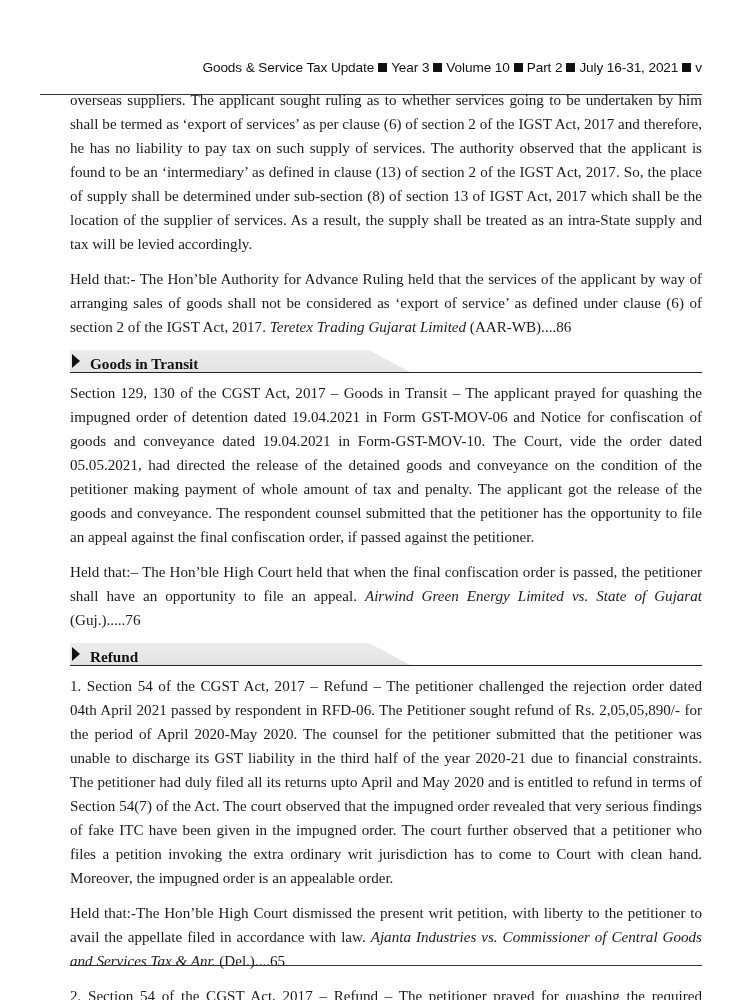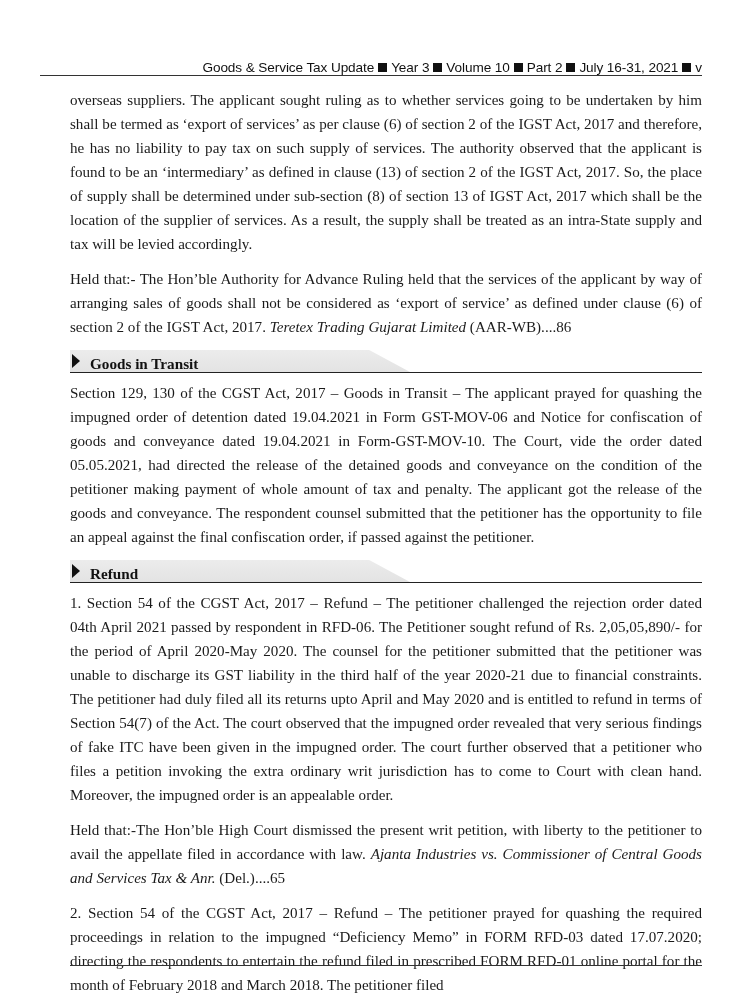--- a/index.html
+++ b/index.html
@@ -2,21 +2,21 @@
 <html><head>
   <meta charset="utf-8">
   <style>
     html, body { margin: 0; padding: 0; background: #ffffff; }
     body { width: 750px; height: 1000px; position: relative; overflow: hidden; }
     .page { position: absolute; left: 0; top: 0; width: 750px; height: 1000px; background: #fff; }
     .running-header {
       position: absolute; left: 40px; width: 662px; top: 60px;
       text-align: right; font-family: "Liberation Sans", sans-serif;
       font-size: 13.6px; color: #111; letter-spacing: -0.1px;
-      padding-bottom: 0; border-bottom: 1.5px solid #333;
+      padding-bottom: 19px; border-bottom: 1.5px solid #333;
     }
     .running-header .sq { display: inline-block; width: 9px; height: 9px; background: #111; margin: 0 4px; vertical-align: 0px; }
     .content {
       position: absolute; left: 70px; width: 632px; top: 88px;
       font-family: "Liberation Serif", serif; font-size: 15.1px; line-height: 24px;
       color: #1a1a1a; text-align: justify;
     }
     .content p { margin: 0 0 11px 0; }
     .content b { font-weight: normal; }
     .content i { font-style: italic; }
@@ -52,20 +52,21 @@
 
     <p>overseas suppliers. The applicant sought ruling as to whether services going to be undertaken by him shall be termed as ‘export of services’ as per clause (6) of section 2 of the IGST Act, 2017 and therefore, he has no liability to pay tax on such supply of services. The authority observed that the applicant is found to be an ‘intermediary’ as defined in clause (13) of section 2 of the IGST Act, 2017. So, the place of supply shall be determined under sub-section (8) of section 13 of IGST Act, 2017 which shall be the location of the supplier of services. As a result, the supply shall be treated as an intra-State supply and tax will be levied accordingly.</p>
     <p><b>Held that</b><span>:- The Hon’ble Authority for Advance Ruling held that the services of the applicant by way of arranging sales of goods shall not be considered as ‘export of service’ as defined under clause (6) of section 2 of the IGST Act, 2017. </span><i>Teretex Trading Gujarat Limited</i><b> (AAR-WB)....86</b></p>
 
     <div class="section-head">
       <div class="band"></div>
       <div class="arrow"></div>
       <div class="title">Goods in Transit</div>
     </div>
     <p>Section 129, 130 of the CGST Act, 2017 – Goods in Transit – The applicant prayed for quashing the impugned order of detention dated 19.04.2021 in Form GST-MOV-06 and Notice for confiscation of goods and conveyance dated 19.04.2021 in Form-GST-MOV-10. The Court, vide the order dated 05.05.2021, had directed the release of the detained goods and conveyance on the condition of the petitioner making payment of whole amount of tax and penalty. The applicant got the release of the goods and conveyance. The respondent counsel submitted that the petitioner has the opportunity to file an appeal against the final confiscation order, if passed against the petitioner.</p>
+    <p><span>Held that:– </span><span>The Hon’ble High Court held that when the final confiscation order is passed, the petitioner shall have an opportunity to file an appeal. </span><i>Airwind Green Energy Limited vs. State of Gujarat</i><b> (Guj.).....76</b></p>
 
     <div class="section-head">
       <div class="band"></div>
       <div class="arrow"></div>
       <div class="title">Refund</div>
     </div>
     <p>1. Section 54 of the CGST Act, 2017 – Refund – The petitioner challenged the rejection order dated 04th April 2021 passed by respondent in RFD-06. The Petitioner sought refund of Rs. 2,05,05,890/- for the period of April 2020-May 2020. The counsel for the petitioner submitted that the petitioner was unable to discharge its GST liability in the third half of the year 2020-21 due to financial constraints. The petitioner had duly filed all its returns upto April and May 2020 and is entitled to refund in terms of Section 54(7) of the Act. The court observed that the impugned order revealed that very serious findings of fake ITC have been given in the impugned order. The court further observed that a petitioner who files a petition invoking the extra ordinary writ jurisdiction has to come to Court with clean hand. Moreover, the impugned order is an appealable order.</p>
     <p><b>Held that</b><span>:-The Hon’ble High Court dismissed the present writ petition, with liberty to the petitioner to avail the appellate filed in accordance with law. </span><i>Ajanta Industries vs. Commissioner of Central Goods  and Services Tax &amp; Anr.</i><b> (Del.)....65</b></p>
     <p>2. Section 54 of the CGST Act, 2017 – Refund – The petitioner prayed for quashing the required proceedings in relation to the impugned “Deficiency Memo” in FORM RFD-03 dated 17.07.2020; directing the respondents to entertain the refund filed in prescribed FORM RFD-01 online portal for the month of February 2018 and March 2018. The petitioner filed</p>
   </div>

